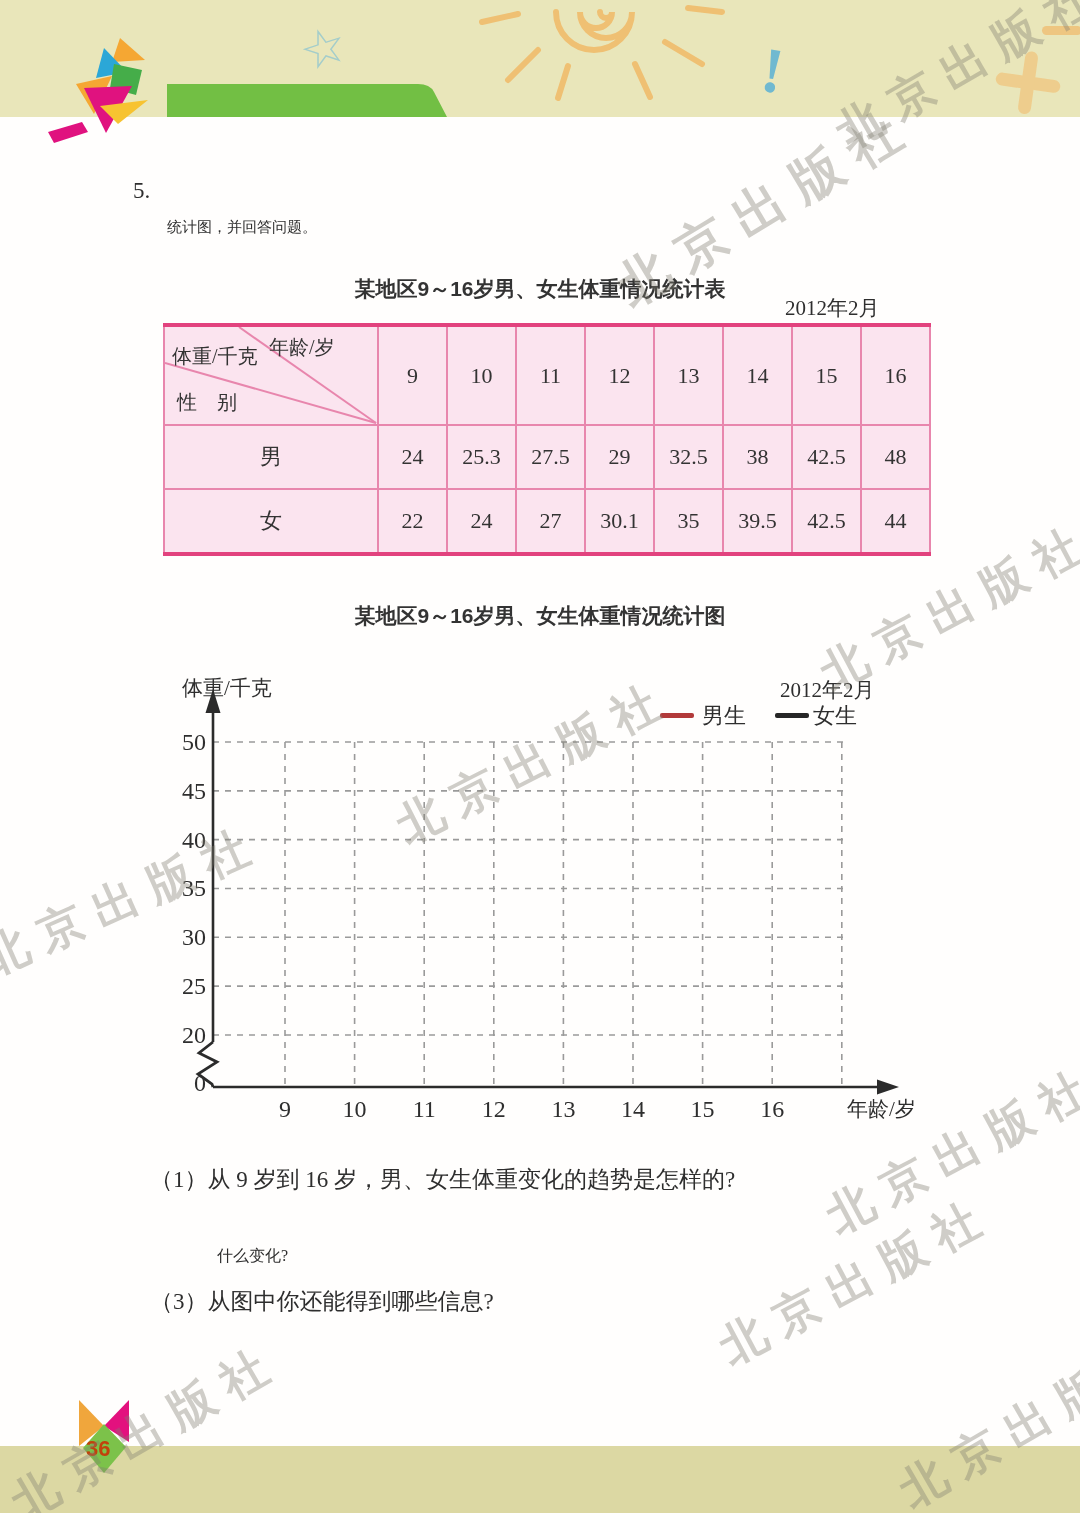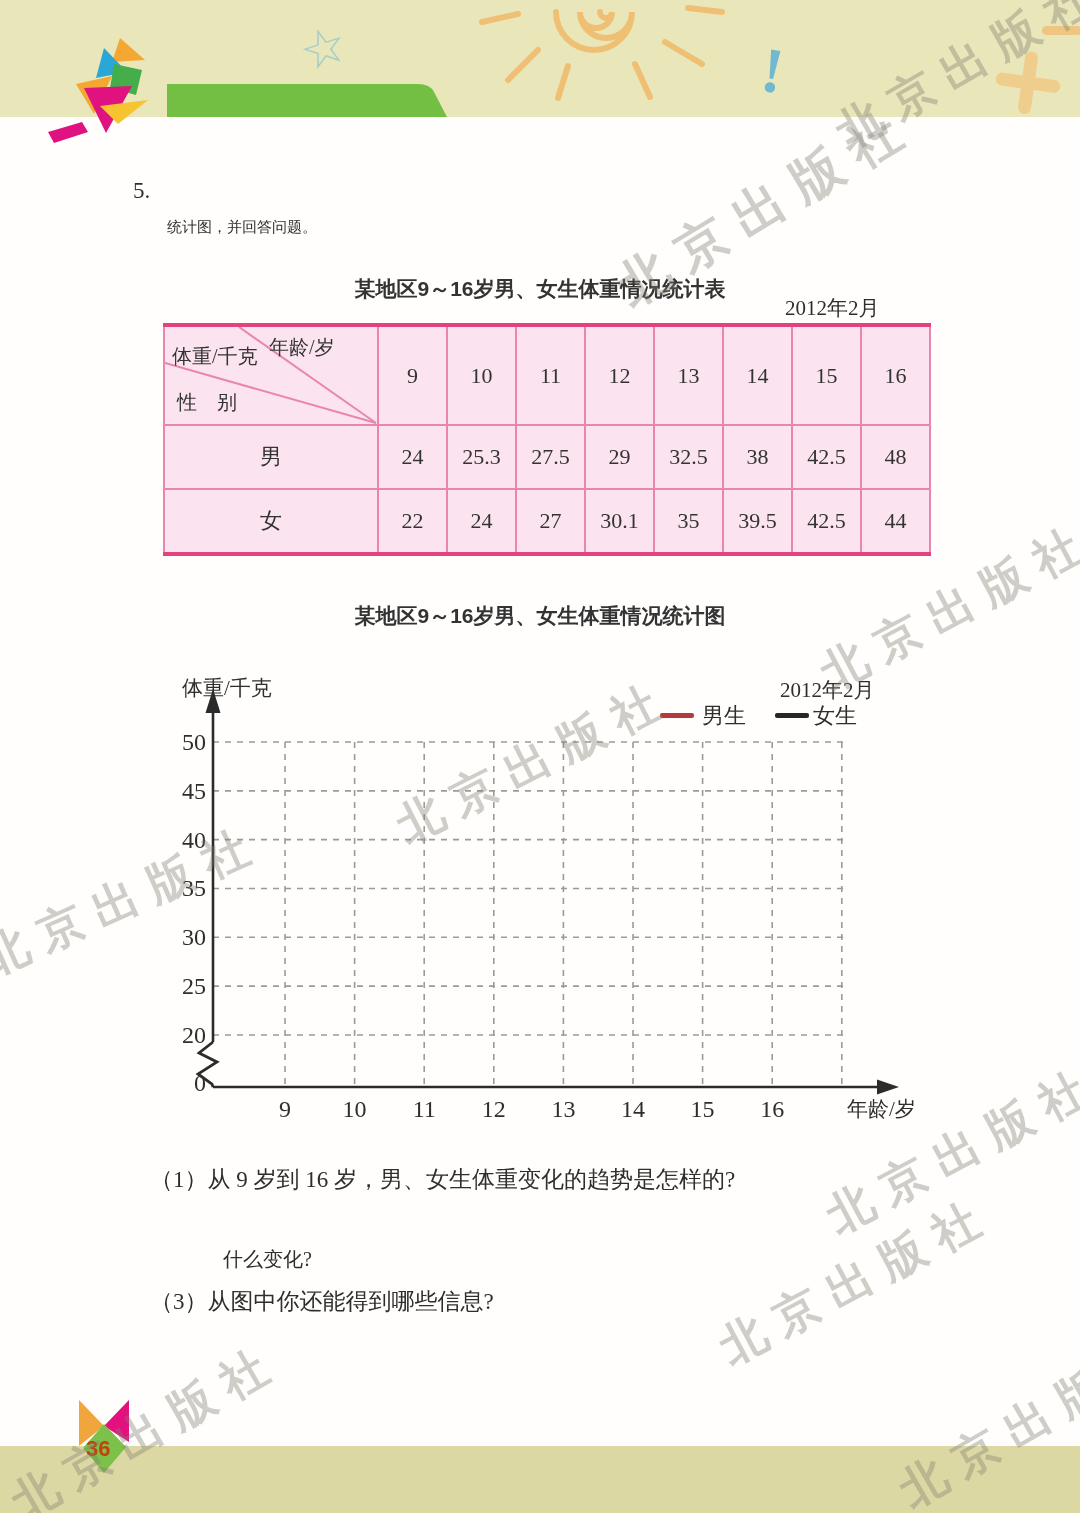--- a/index.html
+++ b/index.html
@@ -211,21 +211,21 @@
       <div class="x-tick" style="left: 182.6px;">10</div>
       <div class="x-tick" style="left: 252.2px;">11</div>
       <div class="x-tick" style="left: 321.8px;">12</div>
       <div class="x-tick" style="left: 391.4px;">13</div>
       <div class="x-tick" style="left: 461px;">14</div>
       <div class="x-tick" style="left: 530.6px;">15</div>
       <div class="x-tick" style="left: 600.2px;">16</div>
     </div>
 
   <div class="abs" style="left:150px;top:1164px;font-size:23px;white-space:nowrap;">（1）从 9 岁到 16 岁，男、女生体重变化的趋势是怎样的?</div>
-  <div class="abs" style="left:223px;top:1246px;font-size:20px;white-space:nowrap;">什么变化?</div>
+  <div class="abs" style="left:217px;top:1246px;font-size:16px;white-space:nowrap;">什么变化?</div>
   <div class="abs" style="left:150px;top:1286px;font-size:23px;white-space:nowrap;">（3）从图中你还能得到哪些信息?</div>
 
   <svg class="abs" style="left:76px;top:1396px;z-index:11;" width="58" height="80" viewBox="0 0 58 80">
     <polygon points="3,4 28,30 3,50" fill="#f0a63c"></polygon>
     <polygon points="53,4 28,30 53,46" fill="#e3117e"></polygon>
     <polygon points="28,28 50,51 28,77 7,52" fill="#7cc24a"></polygon>
   </svg>
   <div class="page-num">36</div>
 
 <span class="wm" style="left: 970px; top: 62px; transform: translate(-50%, -50%) rotate(-30deg) scale(1);">北京出版社</span>

